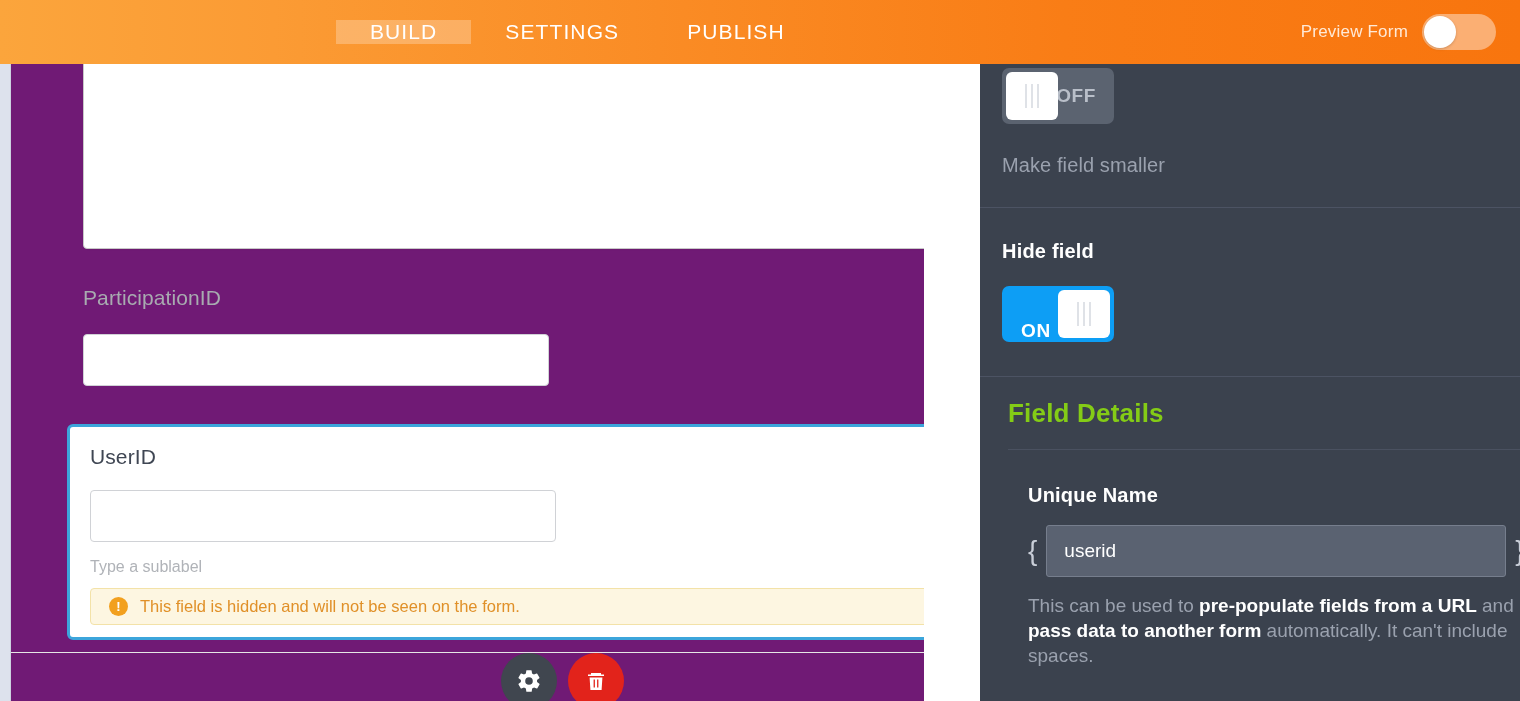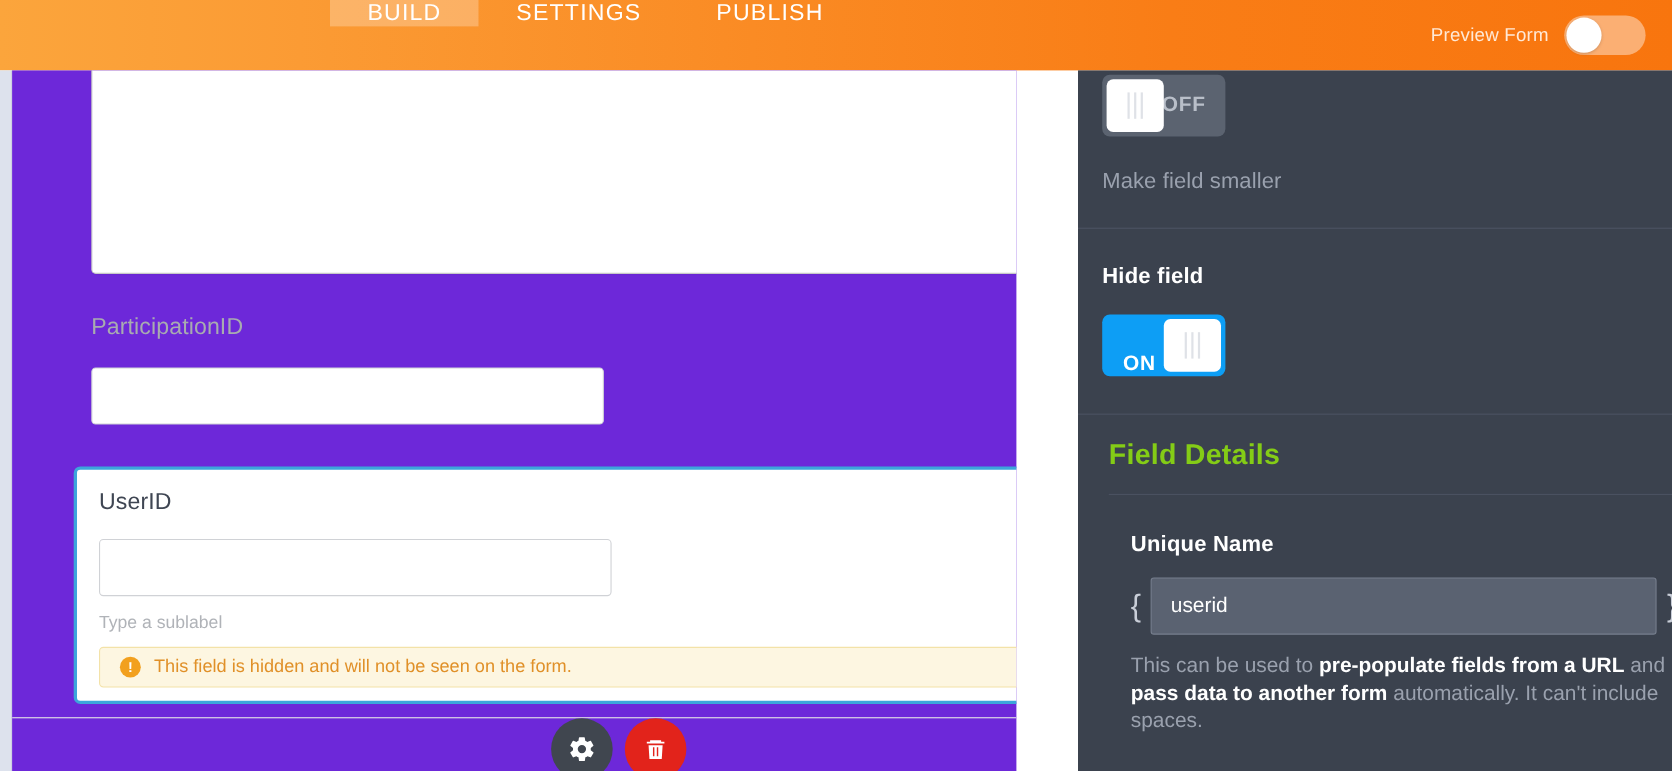--- a/index.html
+++ b/index.html
@@ -15,21 +15,21 @@
   .header {
     position: absolute;
     top: 0; left: 0;
     width: 1520px;
     height: 64px;
     background: linear-gradient(90deg, #fba53c 0%, #fb9b34 18%, #fa8b24 45%, #f97d16 70%, #f8750e 100%);
     display: flex;
     align-items: stretch;
   }
   .header-left-spacer { width: 300px; flex: 0 0 300px; }
-  .tabs { display: flex; align-items: flex-start; }
+  .tabs { display: flex; align-items: center; margin-left: 36px; }
   .tab {
     display: flex;
     align-items: center;
     justify-content: center;
     color: #ffffff;
     font-size: 21px;
     letter-spacing: 1.1px;
     font-weight: 400;
     padding: 0 34px;
     cursor: pointer;
@@ -74,21 +74,21 @@
     background: #dde2ed;
     border-right: 1px solid #ccd2e0;
   }
 
   
   .canvas {
     position: absolute;
     top: 64px; left: 11px;
     width: 913px;
     height: 637px;
-    background: #6d28d9;
+    background: #701a75;
     overflow: hidden;
   }
 
   .field-block { position: absolute; }
 
   
   .textarea-top {
     position: absolute;
     left: 72px;
     top: -60px;

